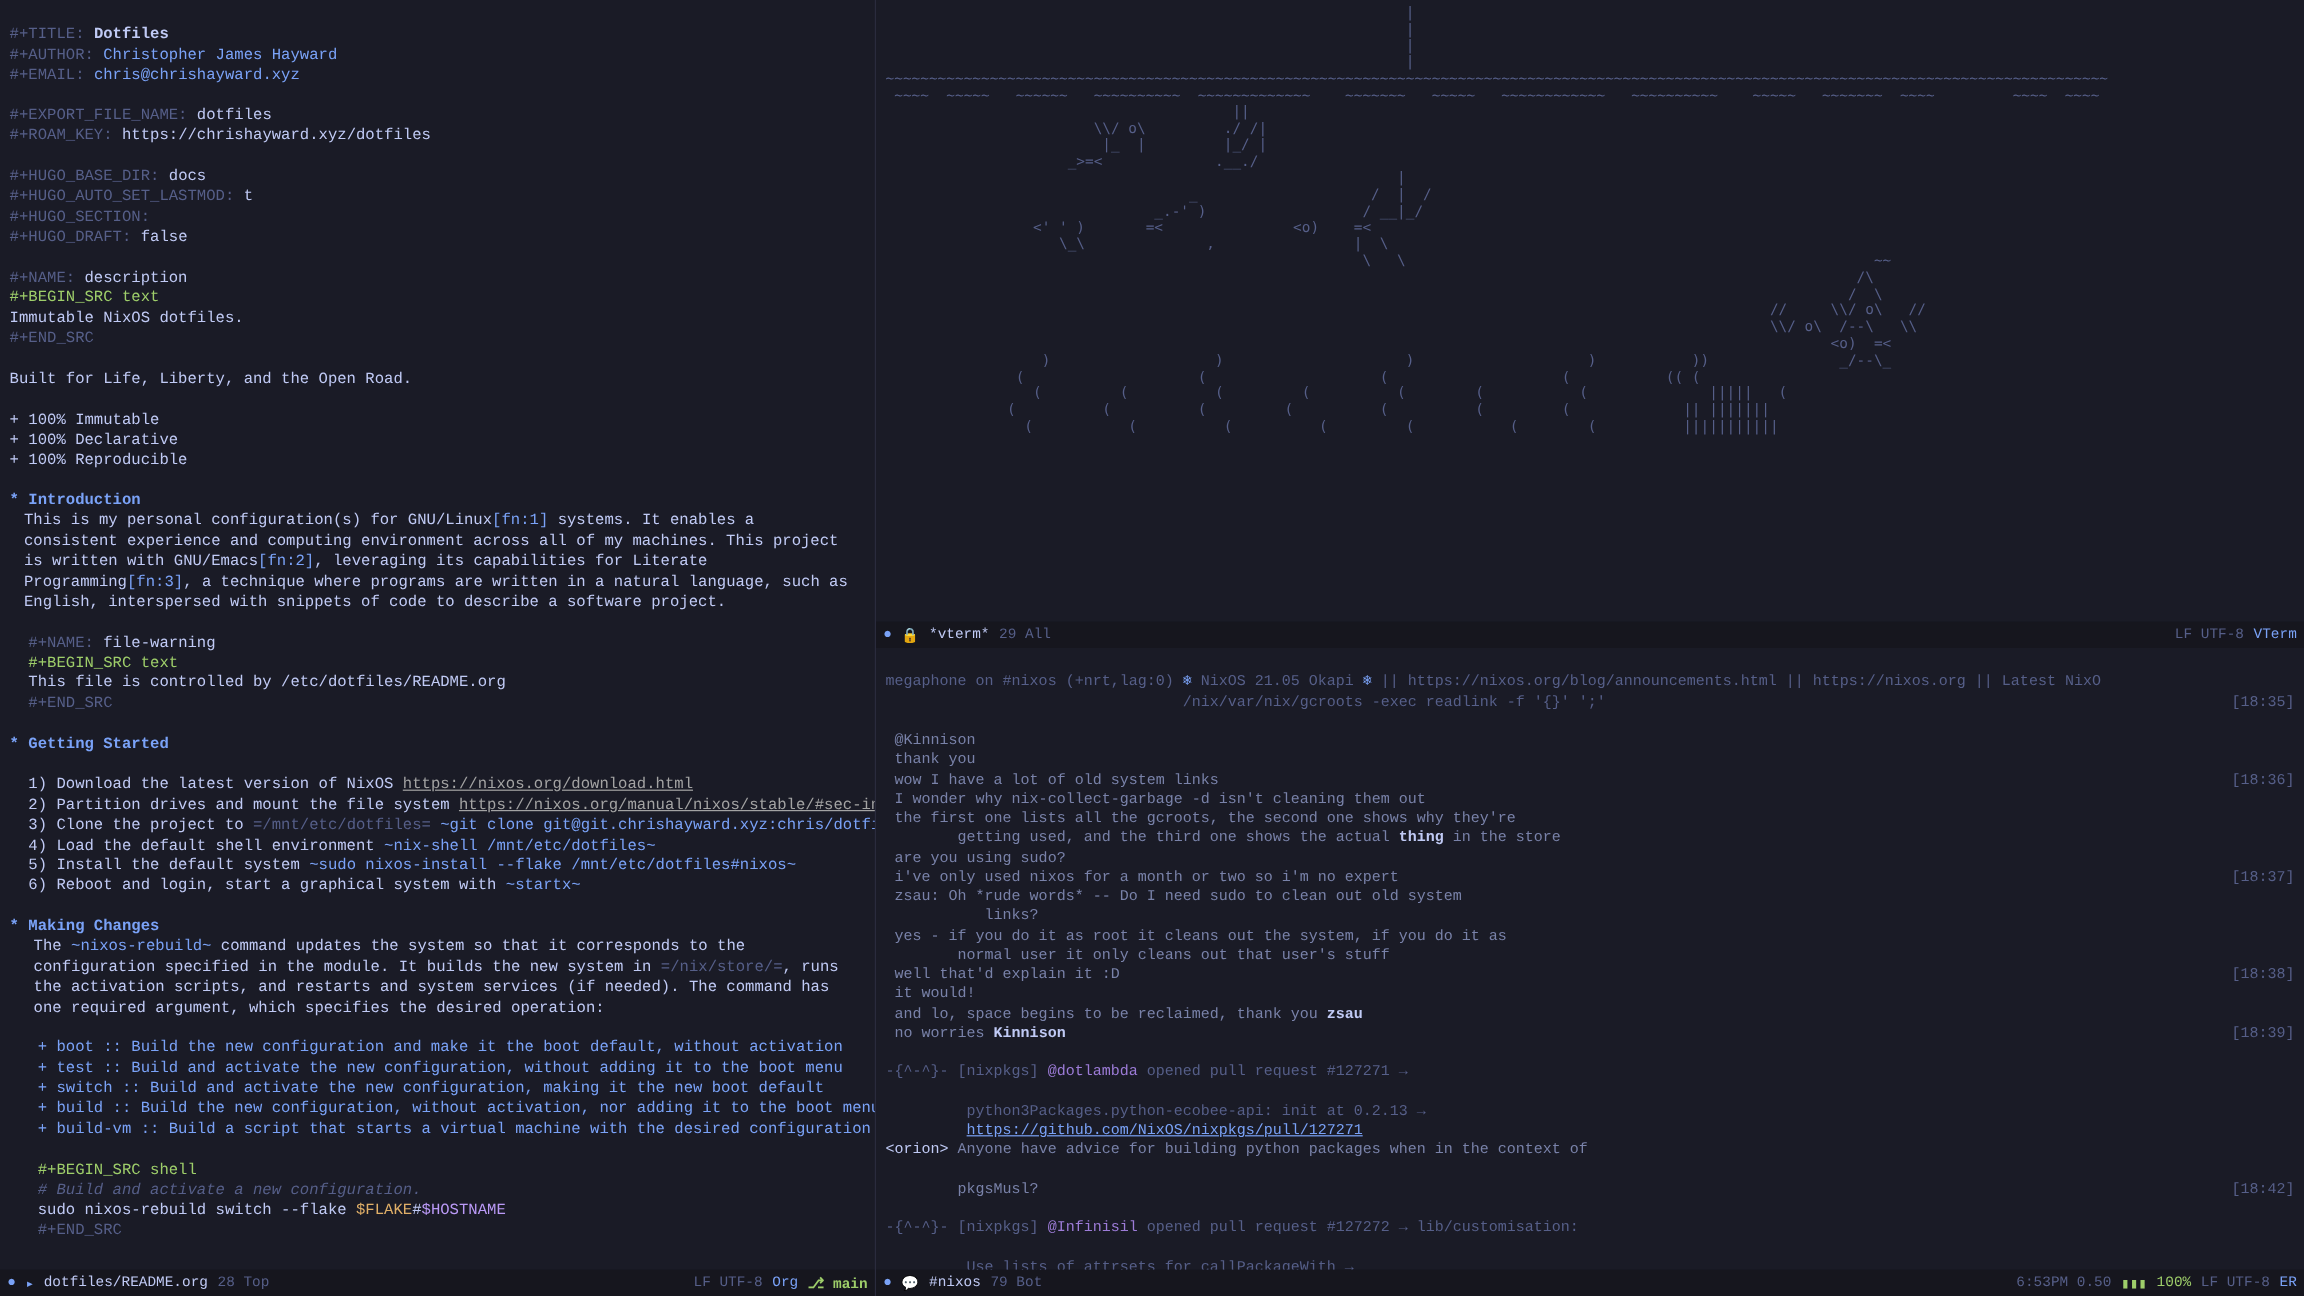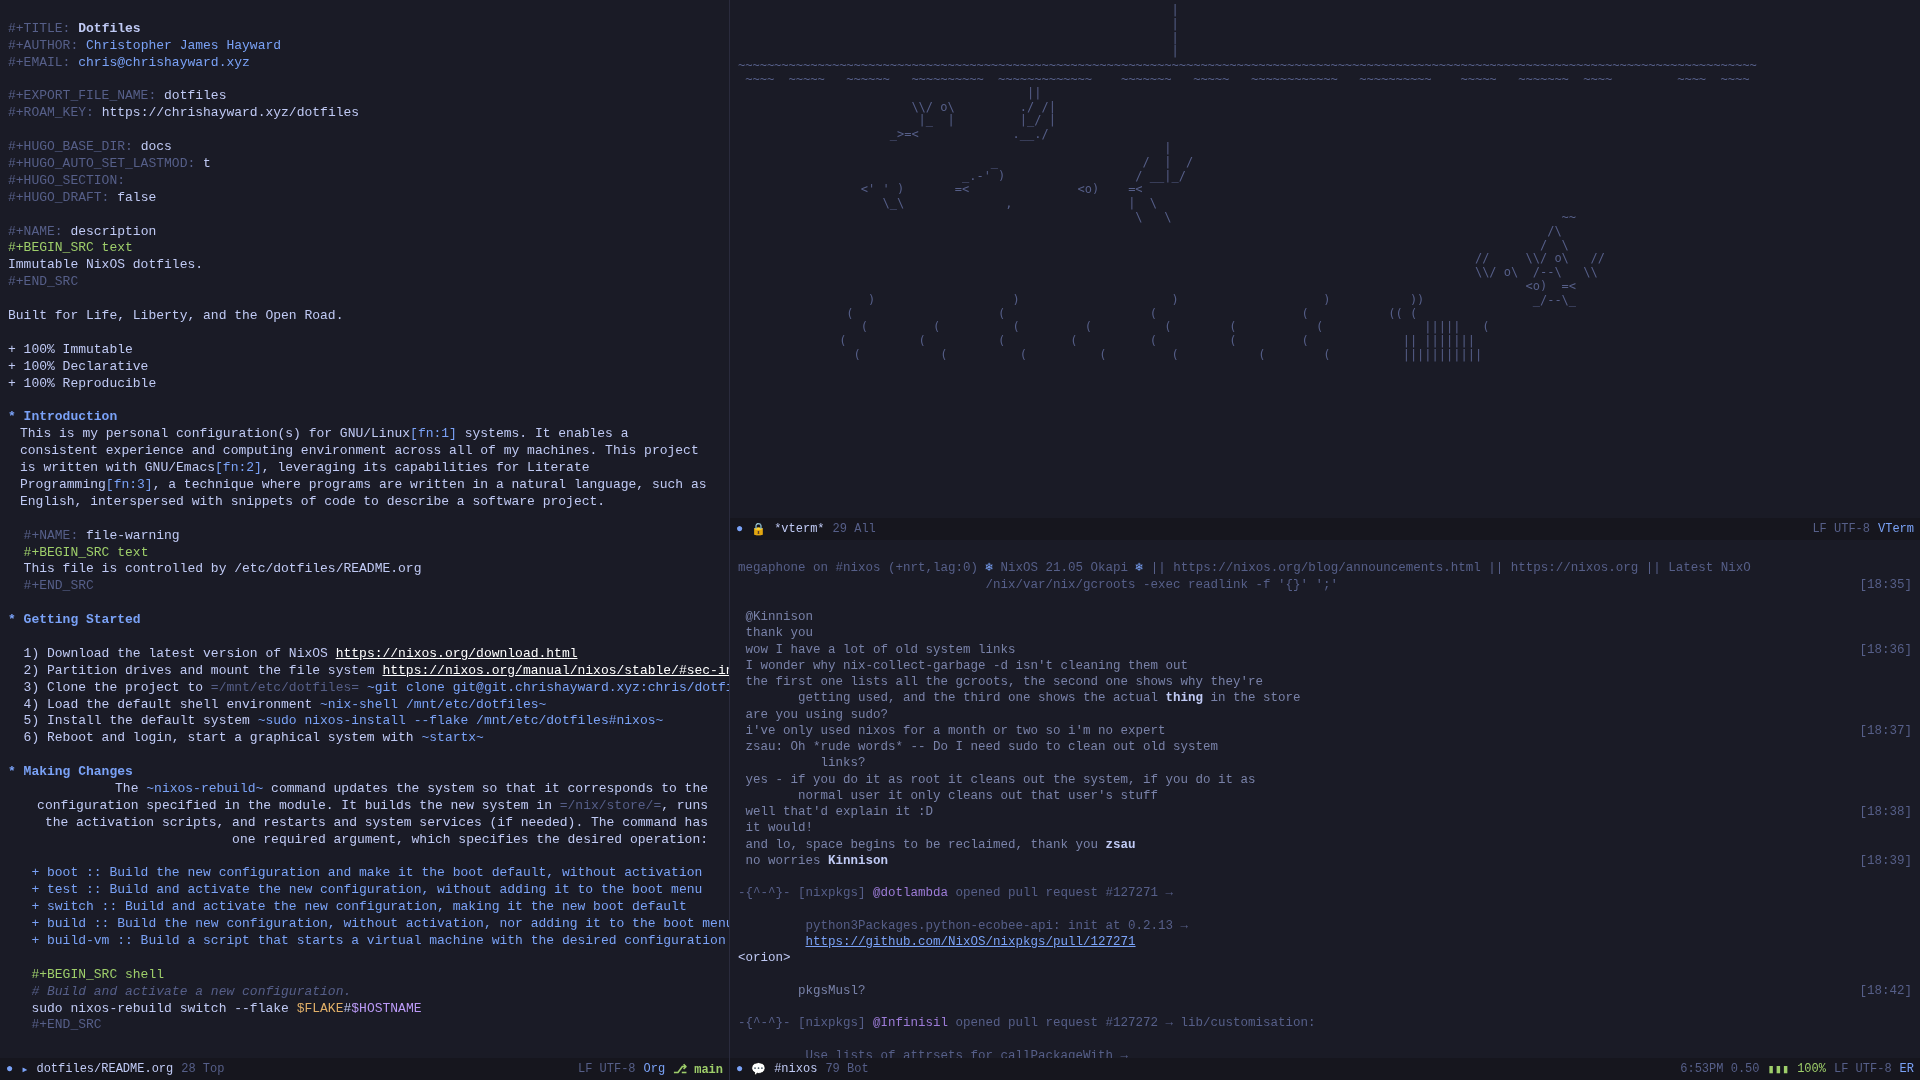--- a/index.html
+++ b/index.html
@@ -34,21 +34,21 @@
 .modeline .buf { color: #c0caf5; }
 .modeline .mode { color: #7aa2f7; }
 .modeline .right { margin-left: auto; display: flex; gap: 8px; }
 .content { white-space: pre; line-height: 1.3; font-size: 13px; }
 .kw { color: #565f89; }
 .title-val { color: #c0caf5; font-weight: bold; }
 .val { color: #7aa2f7; }
 .src { color: #9ece6a; }
 .endsrc { color: #565f89; margin-top: 44px; }
 .heading { color: #7aa2f7; font-weight: bold; }
-.link { color: #ffffff; text-decoration: underline; text-align: center; }
+.link { color: #a3a3a3; text-decoration: underline; text-align: center; }
 .fn { color: #7aa2f7; }
 .code-inline { color: #565f89; }
 .cmd { color: #7aa2f7; }
 .var { color: #e0af68; }
 .host { color: #bb9af7; }
 .comment { color: #565f89; font-style: italic; }
 .ascii { color: #565f89; font-size: 12px; line-height: 1.15; }
 .irc-line { display: flex; }
 .irc-nick { color: #c0caf5; }
 .irc-nick-alt { color: #9d7cd8; }
@@ -105,21 +105,21 @@
 
   <span>1) Download the latest version of NixOS </span><span class="link">https://nixos.org/download.html</span>
   <span>2) Partition drives and mount the file system </span><span class="link">https://nixos.org/manual/nixos/stable/#sec-installation-partitioning</span>
   <span>3) Clone the project to </span><span class="code-inline">=/mnt/etc/dotfiles=</span><span class="cmd"> ~git clone git@git.chrishayward.xyz:chris/dotfiles /mnt/etc/dotfiles~</span>
   <span>4) Load the default shell environment </span><span class="cmd">~nix-shell /mnt/etc/dotfiles~</span>
   <span>5) Install the default system </span><span class="cmd">~sudo nixos-install --flake /mnt/etc/dotfiles#nixos~</span>
   <span>6) Reboot and login, start a graphical system with </span><span class="cmd">~startx~</span>
 
 <span class="heading">* Making Changes</span>
 </div>
-<div class="content" style="white-space:normal;padding-left:20px;max-width:700px;text-align:right;">
+<div class="content" style="white-space:normal;padding-left:20px;max-width:700px;">
 <span>The </span><span class="cmd">~nixos-rebuild~</span><span> command updates the system so that it corresponds to the configuration specified in the module. It builds the new system in </span><span class="code-inline">=/nix/store/=</span><span>, runs the activation scripts, and restarts and system services (if needed). The command has one required argument, which specifies the desired operation:</span>
 </div>
 <div class="content">
    <span class="cmd" style="color:#7aa2f7">+ boot :: Build the new configuration and make it the boot default, without activation</span>
    <span class="cmd" style="color:#7aa2f7">+ test :: Build and activate the new configuration, without adding it to the boot menu</span>
    <span class="cmd" style="color:#7aa2f7">+ switch :: Build and activate the new configuration, making it the new boot default</span>
    <span class="cmd" style="color:#7aa2f7">+ build :: Build the new configuration, without activation, nor adding it to the boot menu</span>
    <span class="cmd" style="color:#7aa2f7">+ build-vm :: Build a script that starts a virtual machine with the desired configuration</span>
 
    <span class="src">#+BEGIN_SRC shell</span>
@@ -181,21 +181,21 @@
 </div>
 
 <div class="pane bottom-right">
 <div class="content" style="font-size:12.5px;">
 <span class="irc-sys">megaphone on #nixos (+nrt,lag:0) </span><span class="ml-icon">❄</span><span class="irc-sys"> NixOS 21.05 Okapi </span><span class="ml-icon">❄</span><span class="irc-sys"> || https://nixos.org/blog/announcements.html || https://nixos.org || Latest NixO</span>
 <span class="irc-line"><span class="irc-sys">                                 /nix/var/nix/gcroots -exec readlink -f '{}' ';'</span><span class="irc-ts">[18:35]</span></span>
 <div id="irc-lines"><div class="irc-line"><span class="irc-nick"><zsau></zsau></span><span class="irc-text"> @Kinnison</span></div><div class="irc-line"><span class="irc-nick"><kinnison></kinnison></span><span class="irc-text"> thank you</span></div><div class="irc-line"><span class="irc-nick"><kinnison></kinnison></span><span class="irc-text"> wow I have a lot of old system links</span><span class="irc-ts">[18:36]</span></div><div class="irc-line"><span class="irc-nick"><kinnison></kinnison></span><span class="irc-text"> I wonder why nix-collect-garbage -d isn't cleaning them out</span></div><div class="irc-line"><span class="irc-nick"><zsau></zsau></span><span class="irc-text"> the first one lists all the gcroots, the second one shows why they're</span></div><div class="irc-line"><span class="irc-text">        getting used, and the third one shows the actual </span><span class="irc-hl">thing</span><span class="irc-text"> in the store</span></div><div class="irc-line"><span class="irc-nick"><zsau></zsau></span><span class="irc-text"> are you using sudo?</span></div><div class="irc-line"><span class="irc-nick"><zsau></zsau></span><span class="irc-text"> i've only used nixos for a month or two so i'm no expert</span><span class="irc-ts">[18:37]</span></div><div class="irc-line"><span class="irc-nick"><kinnison></kinnison></span><span class="irc-text"> zsau: Oh *rude words* -- Do I need sudo to clean out old system</span></div><div class="irc-line"><span class="irc-text">           links?</span></div><div class="irc-line"><span class="irc-nick"><zsau></zsau></span><span class="irc-text"> yes - if you do it as root it cleans out the system, if you do it as</span></div><div class="irc-line"><span class="irc-text">        normal user it only cleans out that user's stuff</span></div><div class="irc-line"><span class="irc-nick"><kinnison></kinnison></span><span class="irc-text"> well that'd explain it :D</span><span class="irc-ts">[18:38]</span></div><div class="irc-line"><span class="irc-nick"><zsau></zsau></span><span class="irc-text"> it would!</span></div><div class="irc-line"><span class="irc-nick"><kinnison></kinnison></span><span class="irc-text"> and lo, space begins to be reclaimed, thank you </span><span class="irc-hl">zsau</span></div><div class="irc-line"><span class="irc-nick"><zsau></zsau></span><span class="irc-text"> no worries </span><span class="irc-hl">Kinnison</span><span class="irc-ts">[18:39]</span></div></div>
 <span class="irc-line"><span class="irc-sys">-{^-^}- [nixpkgs] </span><span class="irc-nick-alt">@dotlambda</span><span class="irc-sys"> opened pull request #127271 →</span></span>
 <span class="irc-sys">         python3Packages.python-ecobee-api: init at 0.2.13 →</span>
          <span class="irc-url">https://github.com/NixOS/nixpkgs/pull/127271</span>
-<span class="irc-line"><span class="irc-nick">&lt;orion&gt;</span></span>
+<span class="irc-line"><span class="irc-nick">&lt;orion&gt;</span><span class="irc-text"> Anyone have advice for building python packages when in the context of</span></span>
 <span class="irc-line"><span class="irc-text">        pkgsMusl?</span><span class="irc-ts">[18:42]</span></span>
 <span class="irc-line"><span class="irc-sys">-{^-^}- [nixpkgs] </span><span class="irc-nick-alt">@Infinisil</span><span class="irc-sys"> opened pull request #127272 → lib/customisation:</span></span>
 <span class="irc-sys">         Use lists of attrsets for callPackageWith →</span>
 <span class="irc-line">         <span class="irc-url">https://github.com/NixOS/nixpkgs/pull/127272</span><span class="irc-ts">[18:47]</span></span>
 
 </div>
 <div class="modeline">
   <span class="ml-icon">●</span>
   <span class="ml-icon">💬</span>
   <span class="buf">#nixos</span>

